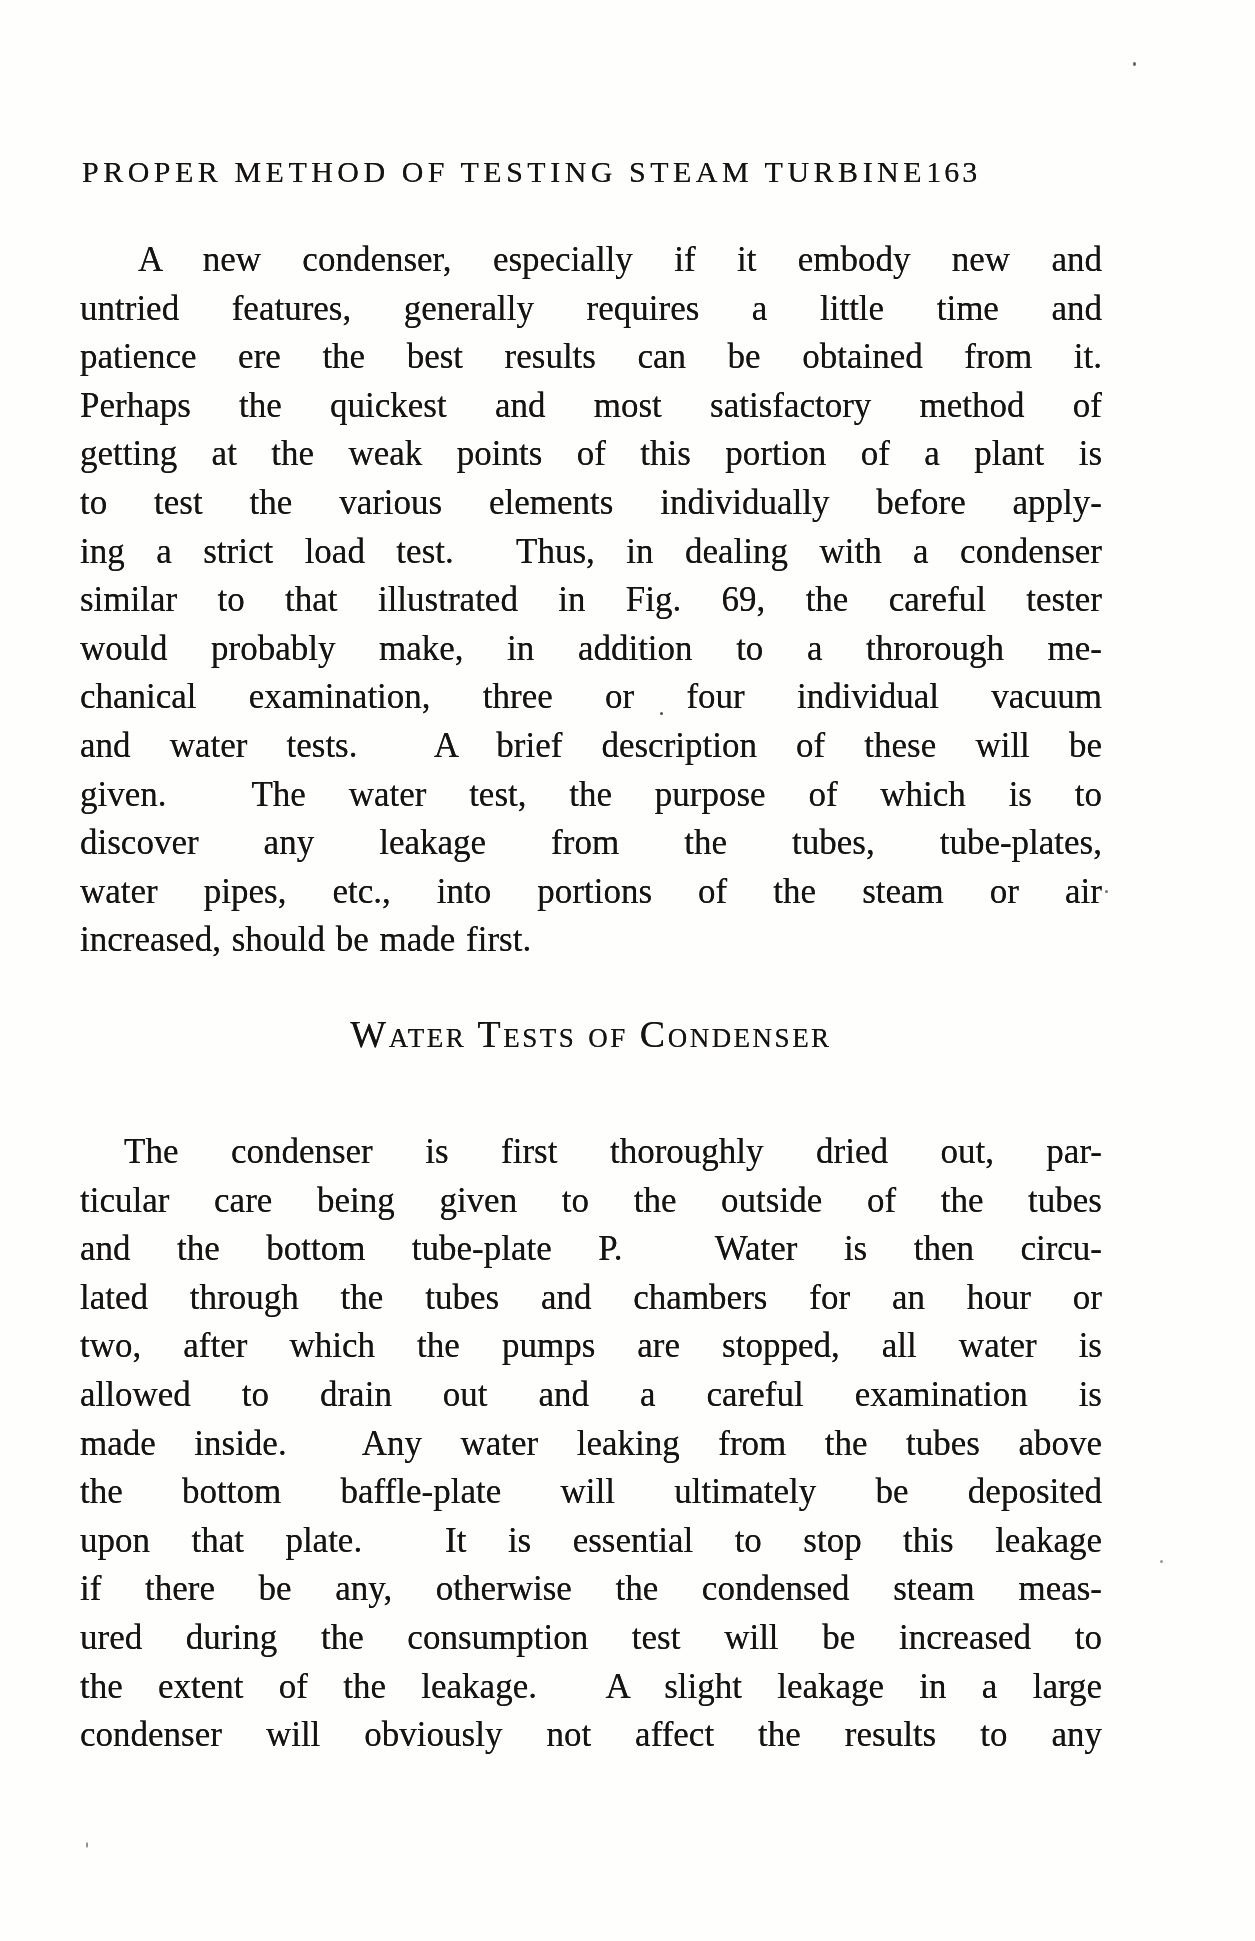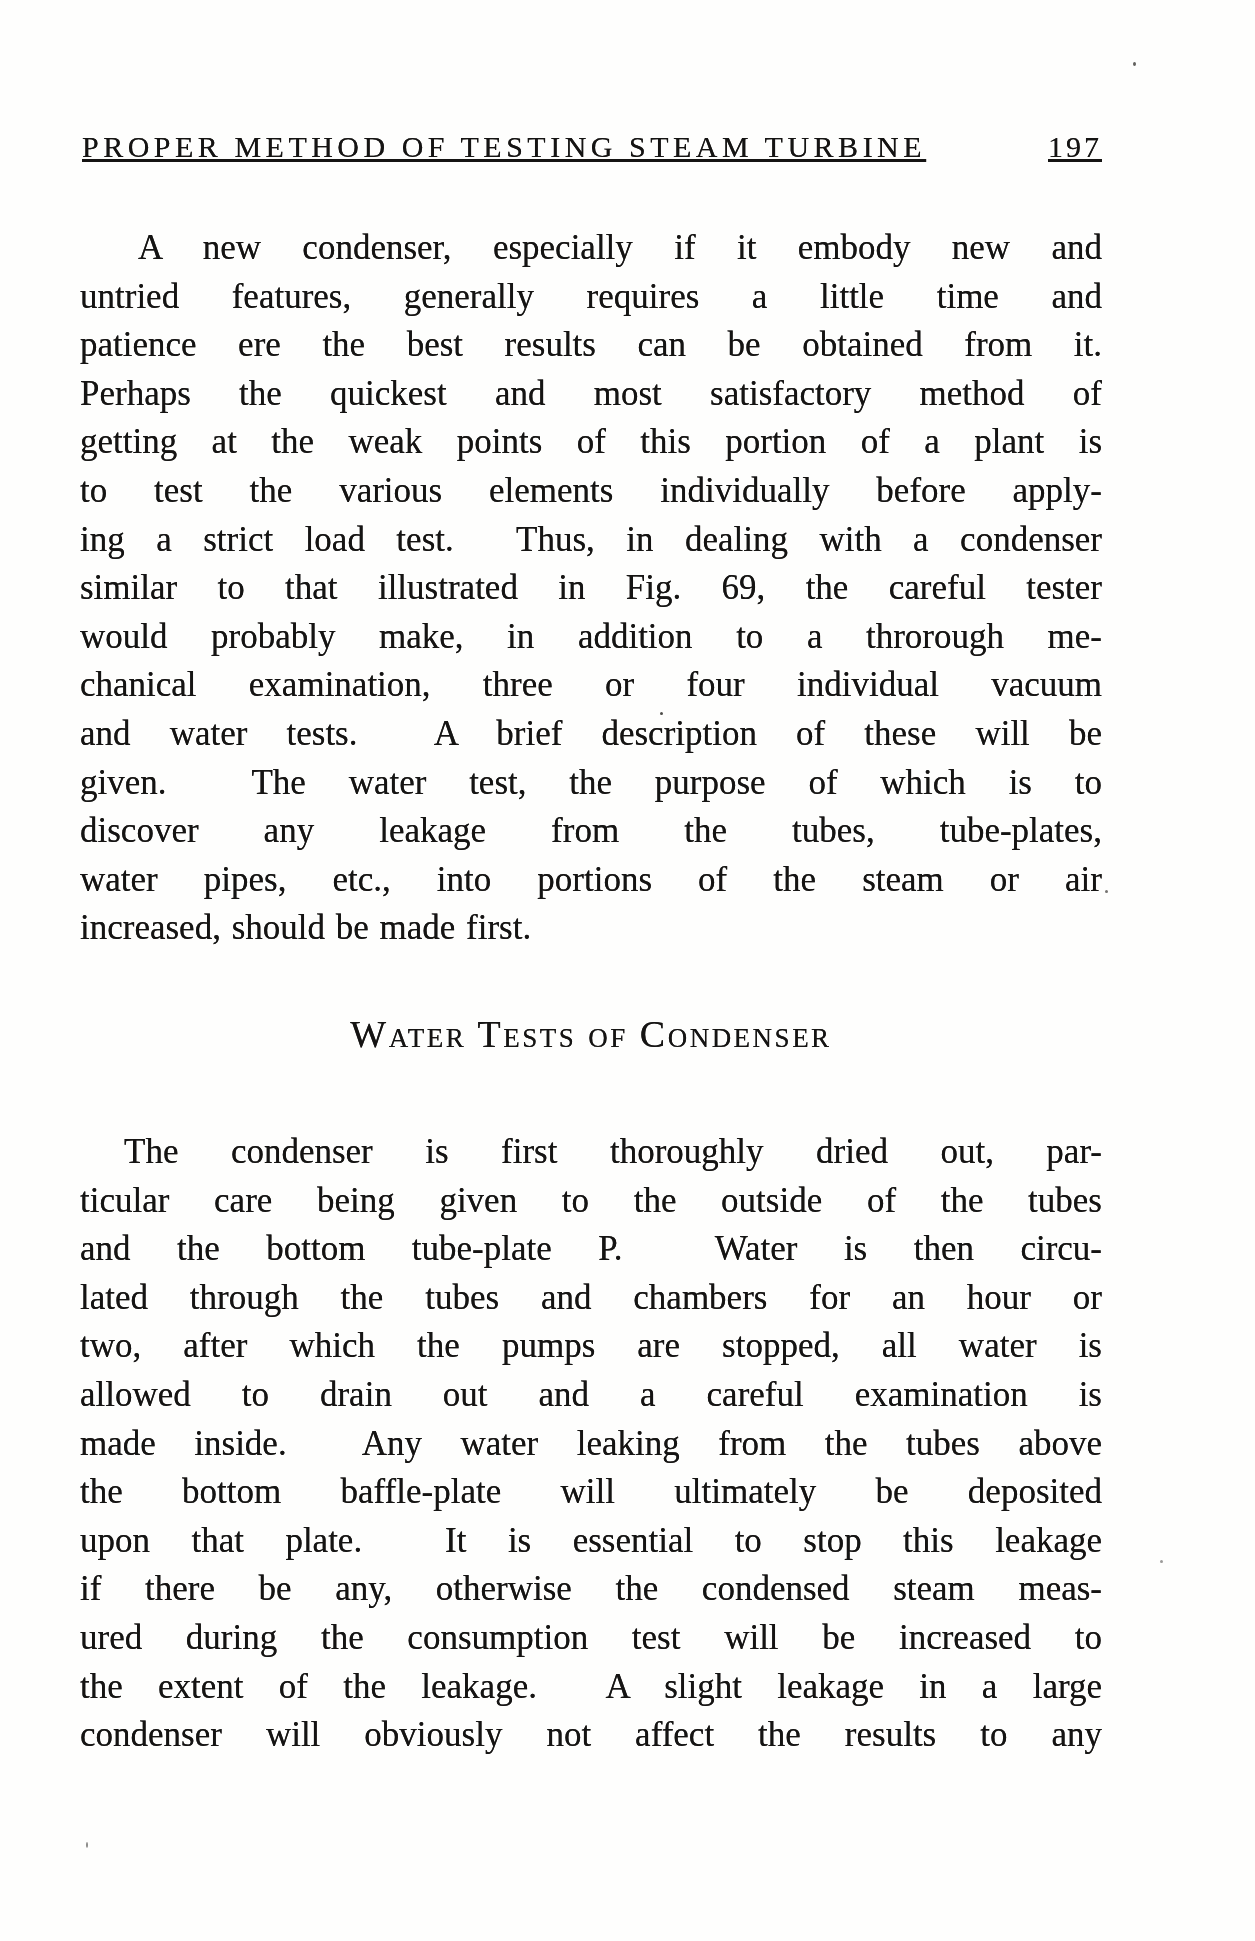--- a/index.html
+++ b/index.html
@@ -18,26 +18,24 @@
     overflow: hidden;
   }
   
   .ink {
     text-shadow: 0 0 0.5px rgba(20,18,16,0.85);
   }
 
   .running-header {
     position: absolute;
     left: 82px;
-    top: 130px;
+    top: 155px;
     width: 1020px;
     display: flex;
-    justify-content: space-between;
     align-items: baseline;
-    text-decoration: underline;
   }
   .header-title {
     font-size: 30px;
     letter-spacing: 4.5px;
     white-space: nowrap;
   }
   .page-number {
     font-size: 30px;
     letter-spacing: 3px;
   }
@@ -52,21 +50,21 @@
   }
   .para-body {
     white-space: pre-wrap;
     text-align: justify;
     text-align-last: justify;
   }
   .para-last {
     white-space: pre-wrap;
     text-align: left;
   }
-  #paragraph-1 { top: 224px; }
+  #paragraph-1 { top: 236px; }
   #paragraph-1 .para-body { text-indent: 58px; }
   #paragraph-2 { top: 1086px; }
   #paragraph-2 .para-body { text-indent: 44px; margin-top: 42px; }
 
   .section-heading {
     position: absolute;
     left: 80px;
     top: 1012px;
     width: 1022px;
     text-align: center;
@@ -86,21 +84,21 @@
   #speck-4 { left: 86px;   top: 1842px; width: 2px; height: 6px; opacity:.6; }
   #speck-5 { left: 1160px; top: 1560px; width: 3px; height: 3px; opacity:.5; }
 </style>
 </head>
 <body>
 
 <div class="page">
 
   <div class="running-header ink">
     <span class="header-title">PROPER METHOD OF TESTING STEAM TURBINE</span>
-    <span class="page-number">197</span>
+    <span class="page-number">163</span>
   </div>
 
   <div class="body-text ink" id="paragraph-1">
     <div class="para-body">A new condenser, especially if it embody new and
 untried features, generally requires a little time and
 patience ere the best results can be obtained from it.
 Perhaps the quickest and most satisfactory method of
 getting at the weak points of this portion of a plant is
 to test the various elements individually before apply-
 ing a strict load test.  Thus, in dealing with a condenser

